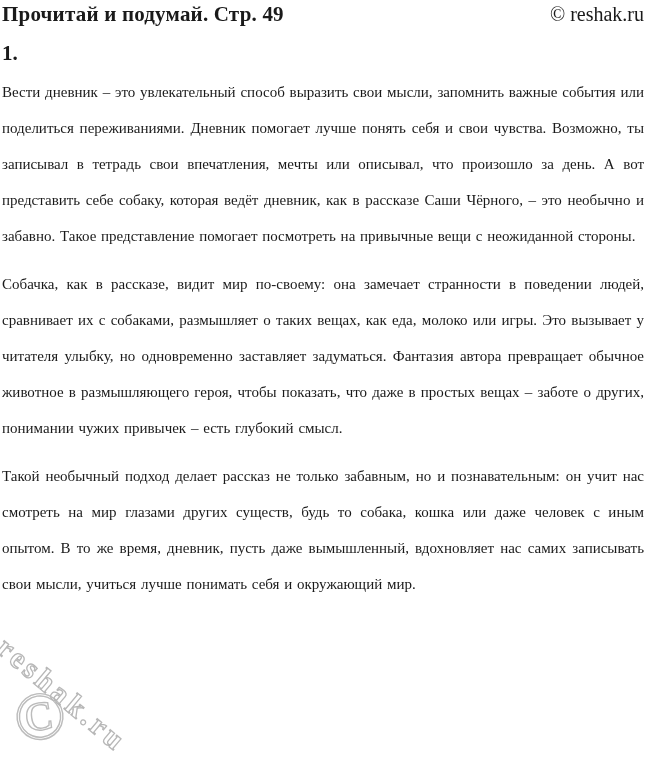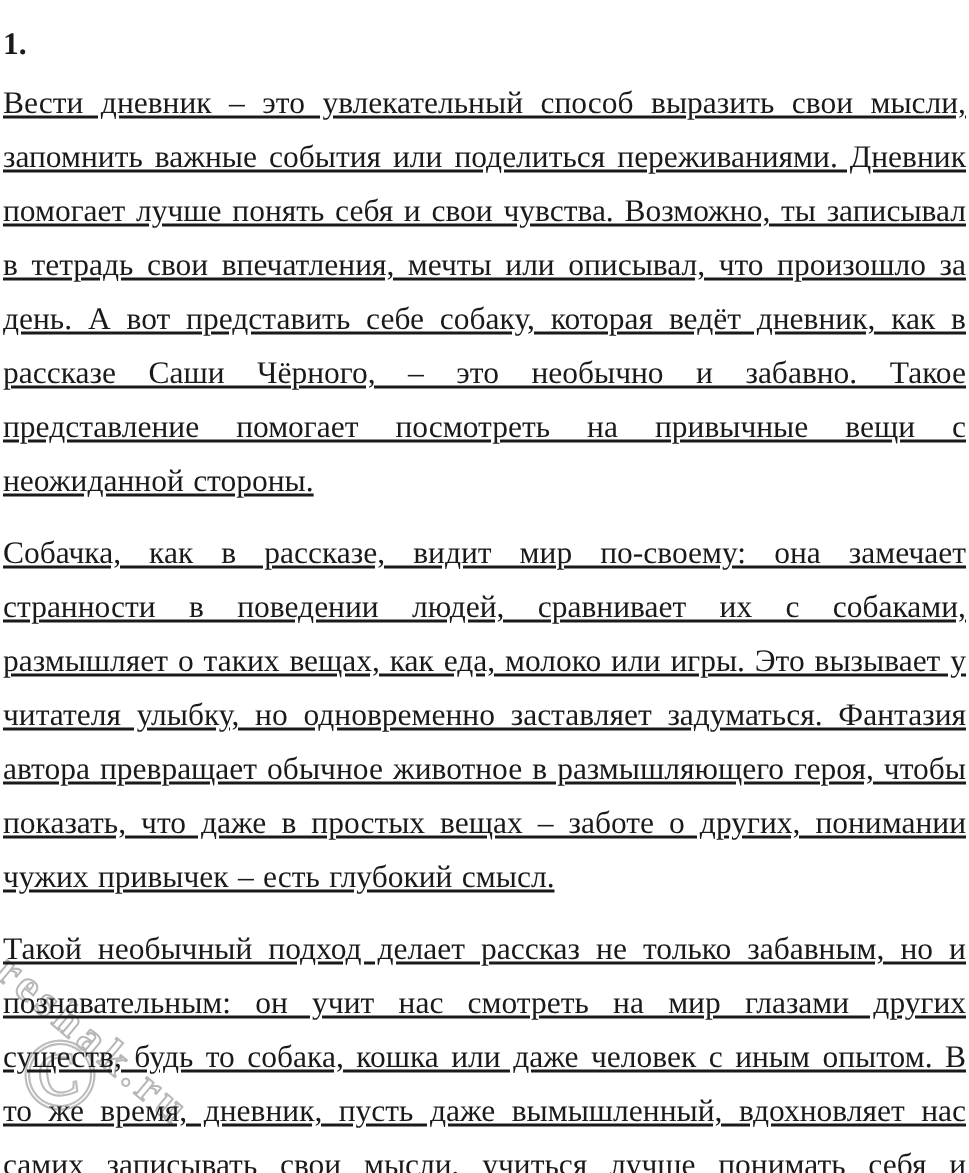--- a/index.html
+++ b/index.html
@@ -38,27 +38,26 @@
   .task {
     margin-top: 14px;
     font-size: 21px;
     font-weight: 700;
     line-height: 26px;
     position: relative;
     z-index: 1;
   }
   .para {
     margin: 0 0 12px 0;
-    font-size: 21px;
+    font-size: 15px;
     line-height: 36px;
     text-align: justify;
     position: relative;
     z-index: 1;
     word-spacing: 1px;
-    text-decoration: underline;
   }
   .para.first {
     margin-top: 8px;
   }
   .para:last-child {
     margin-bottom: 0;
   }
   .watermark {
     position: absolute;
     left: 0;
@@ -96,20 +95,24 @@
 </head>
 <body>
 
 <div class="doc">
 
   <div class="watermark">
     <span class="watermark-copy">©</span>
     <span class="watermark-text">reshak.ru</span>
   </div>
 
+  <div class="header">
+    <span class="title">Прочитай и подумай. Стр. 49</span>
+    <span class="copyright">© reshak.ru</span>
+  </div>
 
   <div class="task">1.</div>
 
   <p class="para first">Вести дневник – это увлекательный способ выразить свои мысли, запомнить важные события или поделиться переживаниями. Дневник помогает лучше понять себя и свои чувства. Возможно, ты записывал в тетрадь свои впечатления, мечты или описывал, что произошло за день. А вот представить себе собаку, которая ведёт дневник, как в рассказе Саши Чёрного, – это необычно и забавно. Такое представление помогает посмотреть на привычные вещи с неожиданной стороны.</p>
 
   <p class="para">Собачка, как в рассказе, видит мир по-своему: она замечает странности в поведении людей, сравнивает их с собаками, размышляет о таких вещах, как еда, молоко или игры. Это вызывает у читателя улыбку, но одновременно заставляет задуматься. Фантазия автора превращает обычное животное в размышляющего героя, чтобы показать, что даже в простых вещах – заботе о других, понимании чужих привычек – есть глубокий смысл.</p>
 
   <p class="para">Такой необычный подход делает рассказ не только забавным, но и познавательным: он учит нас смотреть на мир глазами других существ, будь то собака, кошка или даже человек с иным опытом. В то же время, дневник, пусть даже вымышленный, вдохновляет нас самих записывать свои мысли, учиться лучше понимать себя и окружающий мир.</p>
 
 </div>

